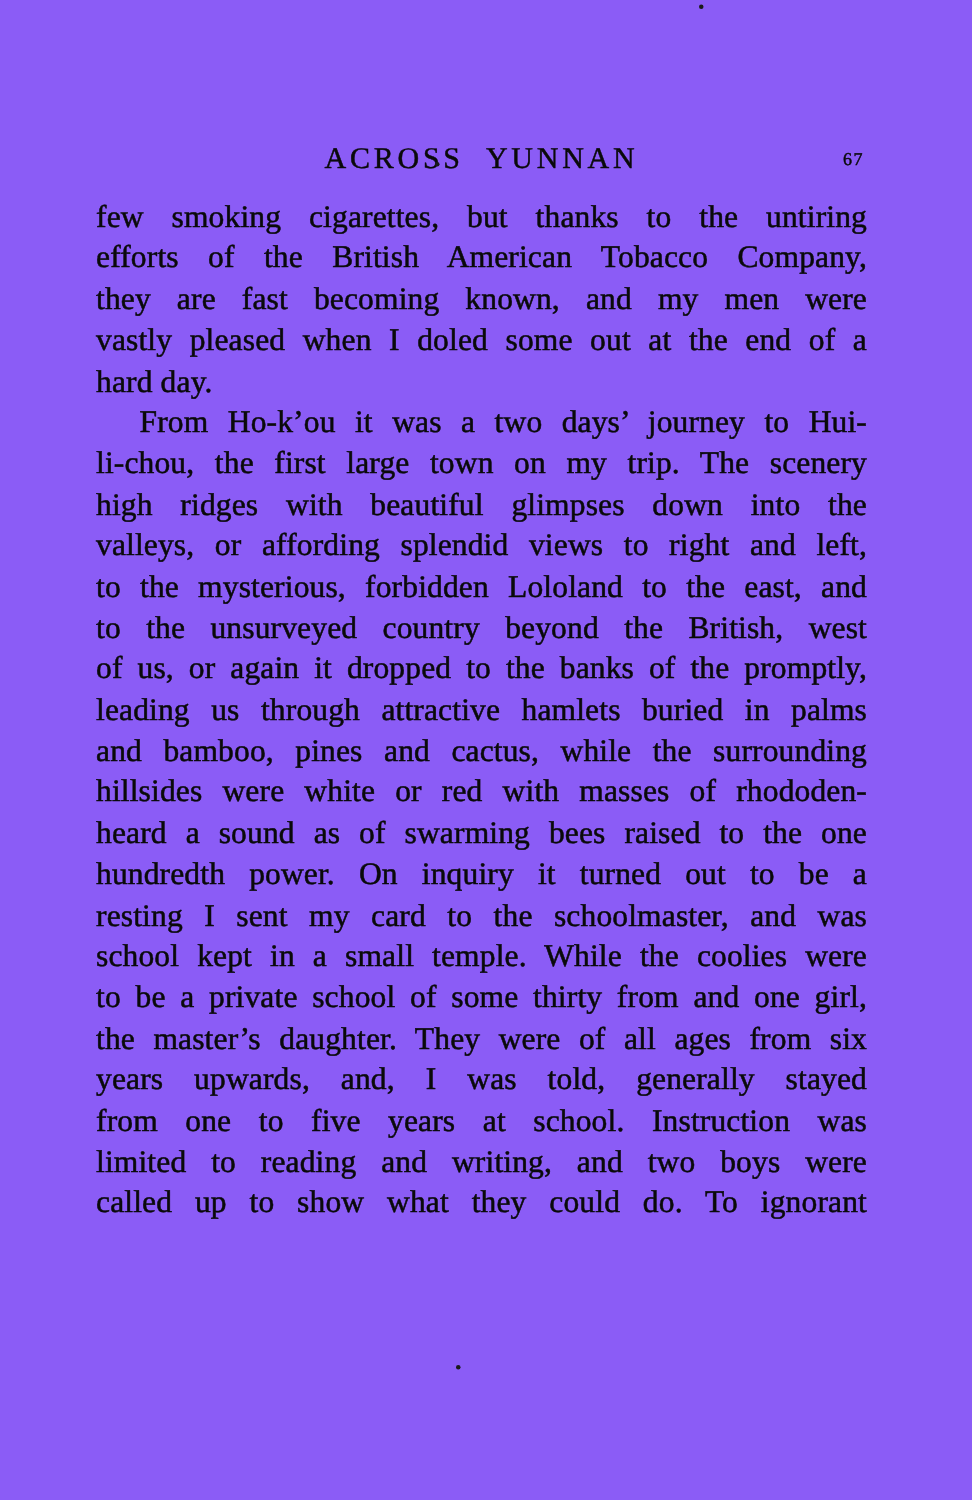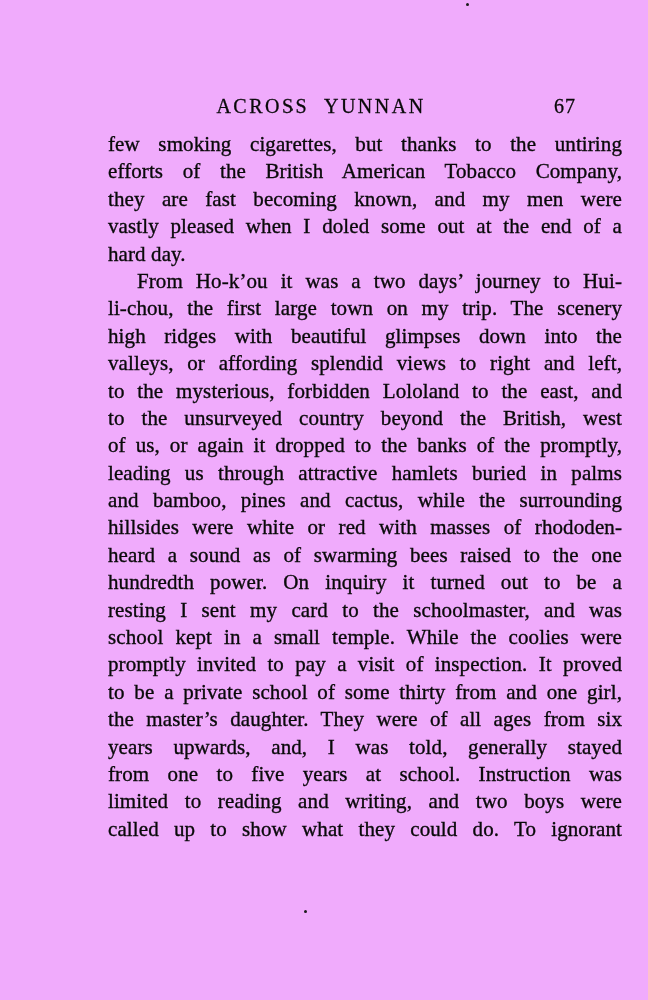--- a/index.html
+++ b/index.html
@@ -4,21 +4,21 @@
 <style>
   html, body {
     margin: 0;
     padding: 0;
     background: #ffffff;
   }
   .page {
     position: relative;
     width: 648px;
     height: 1000px;
-    background: #f0abfc;
+    background: #8b5cf6;
     overflow: hidden;
     font-family: "Liberation Serif", "DejaVu Serif", serif;
     color: #0a0a0a;
   }
   .running-header {
     position: absolute;
     left: 64px;
     top: 93px;
     width: 514px;
     height: 26px;
@@ -29,31 +29,30 @@
     font-size: 20px;
     line-height: 26px;
     letter-spacing: 2.5px;
     word-spacing: 8px;
     -webkit-text-stroke: 0.3px #0a0a0a;
   }
   .page-number {
     position: absolute;
     right: 2px;
     top: 0;
-    font-size: 20px;
+    font-size: 12px;
     line-height: 26px;
     letter-spacing: 1px;
     -webkit-text-stroke: 0.3px #0a0a0a;
   }
   .body-text {
     position: absolute;
     left: 64px;
     top: 131px;
     width: 514px;
-    margin-left: 44px;
   }
   .line {
     font-size: 21px;
     height: 27.4px;
     line-height: 27.4px;
     text-align: justify;
     text-align-last: justify;
     letter-spacing: 0.1px;
     -webkit-text-stroke: 0.35px #0a0a0a;
     overflow: visible;
@@ -96,21 +95,20 @@
       <div class="line">to the mysterious, forbidden Lololand to the east, and</div>
       <div class="line">to the unsurveyed country beyond the British, west</div>
       <div class="line">of us, or again it dropped to the banks of the promptly,</div>
       <div class="line">leading us through attractive hamlets buried in palms</div>
       <div class="line">and bamboo, pines and cactus, while the surrounding</div>
       <div class="line">hillsides were white or red with masses of rhododen-</div>
       <div class="line">heard a sound as of swarming bees raised to the one</div>
       <div class="line">hundredth power.  On inquiry it turned out to be a</div>
       <div class="line">resting I sent my card to the schoolmaster, and was</div>
       <div class="line">school kept in a small temple.  While the coolies were</div>
-      <div class="line">promptly invited to pay a visit of inspection.  It proved</div>
       <div class="line">to be a private school of some thirty from and one girl,</div>
       <div class="line">the master’s daughter.  They were of all ages from six</div>
       <div class="line">years upwards, and, I was told, generally stayed</div>
       <div class="line">from one to five years at school.  Instruction was</div>
       <div class="line">limited to reading and writing, and two boys were</div>
       <div class="line">called up to show what they could do.  To ignorant</div>
     </div>
 
   <div class="speck speck-top"></div>
   <div class="speck speck-header"></div>

